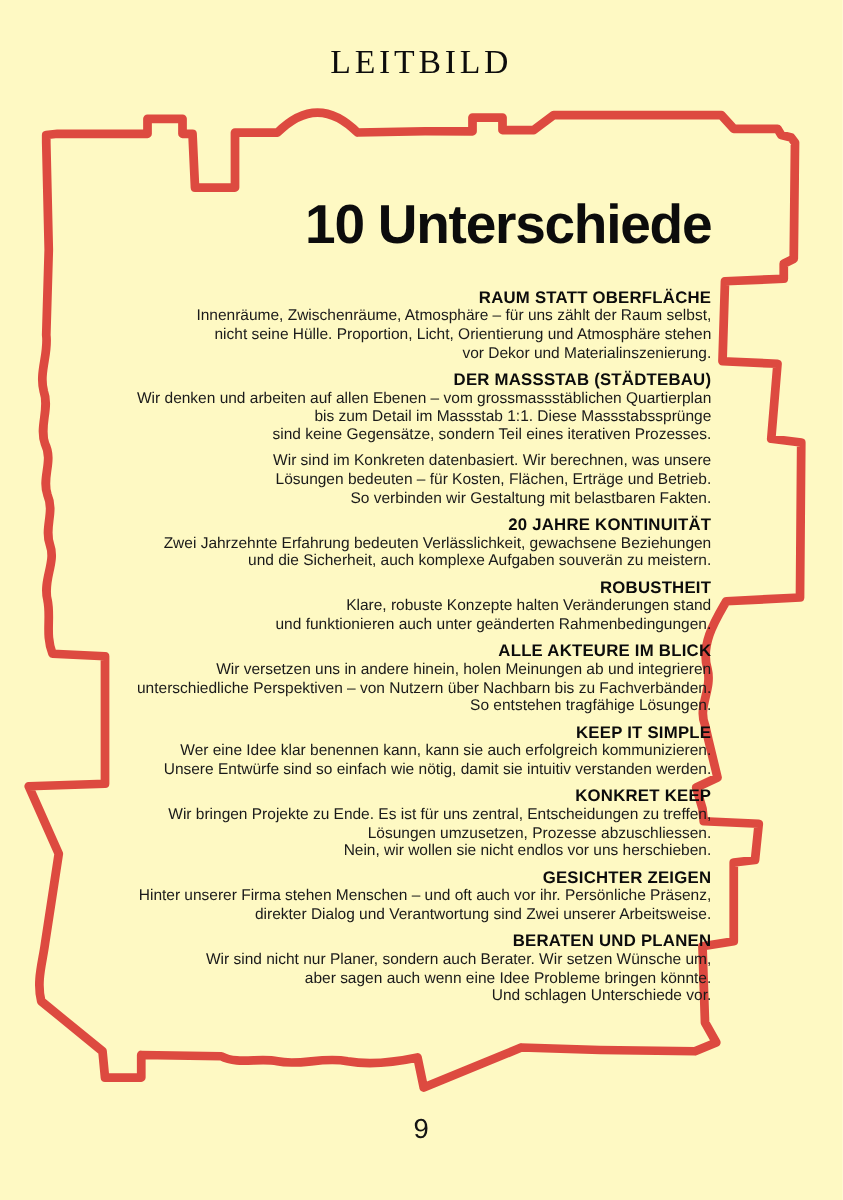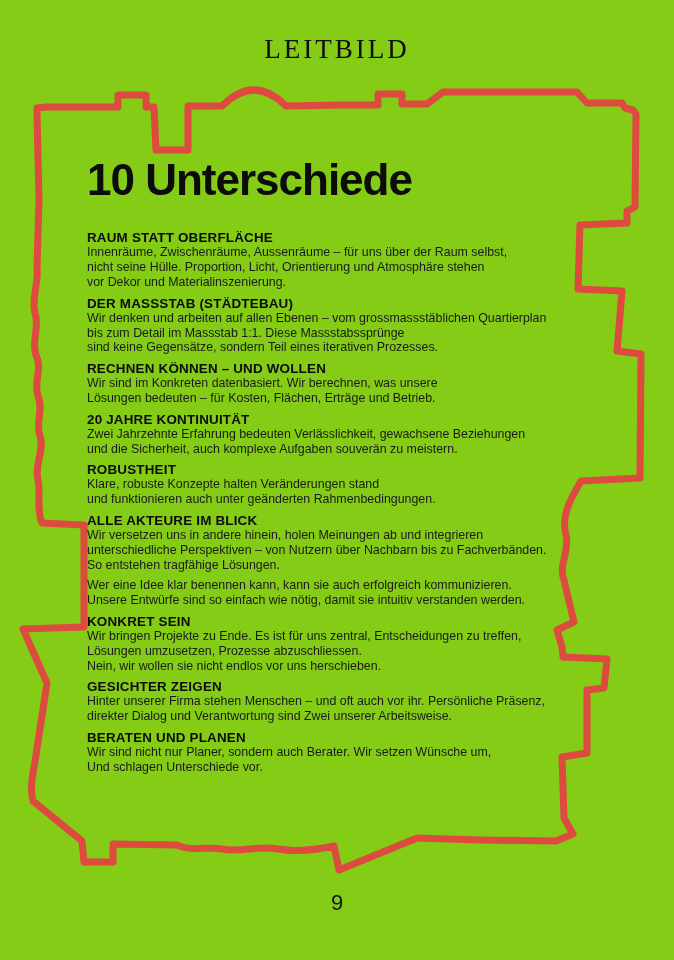--- a/index.html
+++ b/index.html
@@ -1,20 +1,20 @@
 <!DOCTYPE html>
 <html><head>
 <meta charset="utf-8">
 <style>
   html,body { margin:0; padding:0; }
   .page {
     position: relative;
     width: 674px;
     height: 960px;
-    background: #84cc16;
+    background: #fef9c3;
     overflow: hidden;
     font-family: "Liberation Sans", sans-serif;
     color: #111;
   }
   .masthead {
     position: absolute;
     top: 34px;
     left: 0;
     width: 100%;
     text-align: center;
@@ -25,23 +25,23 @@
   }
   .border-svg {
     position: absolute;
     top: 0; left: 0;
     width: 674px;
     height: 960px;
   }
   .content {
     position: absolute;
     top: 156px;
-    left: 87px;
+    left: 69px;
     width: 500px;
-    text-align: left;
+    text-align: right;
   }
   .doc-title {
     margin: 0 0 26px 0;
     font-size: 44px;
     font-weight: bold;
     letter-spacing: -1px;
     color: #0c0c0c;
     line-height: 1.1;
   }
   .sec { margin: 2px 0 6px 0; }
@@ -111,40 +111,40 @@
              C 31 298 39 283 37 268
              L 39 200 Z" stroke="#DD4A40"></path>
   </svg>
 
   <div class="content">
     <h1 class="doc-title">10 Unterschiede</h1>
     <div>
   <section class="sec">
     <h3 class="sec-title">RAUM STATT OBERFLÄCHE</h3>
     <div class="sec-body">
-            <div class="line">Innenräume, Zwischenräume, Aussenräume – für uns über der Raum selbst,</div>
+            <div class="line">Innenräume, Zwischenräume, Atmosphäre – für uns zählt der Raum selbst,</div>
             <div class="line">nicht seine Hülle. Proportion, Licht, Orientierung und Atmosphäre stehen</div>
             <div class="line">vor Dekor und Materialinszenierung.</div>
           </div>
   </section>
 
   <section class="sec">
     <h3 class="sec-title">DER MASSSTAB (STÄDTEBAU)</h3>
     <div class="sec-body">
             <div class="line">Wir denken und arbeiten auf allen Ebenen – vom grossmassstäblichen Quartierplan</div>
             <div class="line">bis zum Detail im Massstab 1:1. Diese Massstabssprünge</div>
             <div class="line">sind keine Gegensätze, sondern Teil eines iterativen Prozesses.</div>
           </div>
   </section>
 
   <section class="sec">
-    <h3 class="sec-title">RECHNEN KÖNNEN – UND WOLLEN</h3>
     <div class="sec-body">
             <div class="line">Wir sind im Konkreten datenbasiert. Wir berechnen, was unsere</div>
             <div class="line">Lösungen bedeuten – für Kosten, Flächen, Erträge und Betrieb.</div>
+            <div class="line">So verbinden wir Gestaltung mit belastbaren Fakten.</div>
           </div>
   </section>
 
   <section class="sec">
     <h3 class="sec-title">20 JAHRE KONTINUITÄT</h3>
     <div class="sec-body">
             <div class="line">Zwei Jahrzehnte Erfahrung bedeuten Verlässlichkeit, gewachsene Beziehungen</div>
             <div class="line">und die Sicherheit, auch komplexe Aufgaben souverän zu meistern.</div>
           </div>
   </section>
@@ -160,47 +160,49 @@
   <section class="sec">
     <h3 class="sec-title">ALLE AKTEURE IM BLICK</h3>
     <div class="sec-body">
             <div class="line">Wir versetzen uns in andere hinein, holen Meinungen ab und integrieren</div>
             <div class="line">unterschiedliche Perspektiven – von Nutzern über Nachbarn bis zu Fachverbänden.</div>
             <div class="line">So entstehen tragfähige Lösungen.</div>
           </div>
   </section>
 
   <section class="sec">
+    <h3 class="sec-title">KEEP IT SIMPLE</h3>
     <div class="sec-body">
             <div class="line">Wer eine Idee klar benennen kann, kann sie auch erfolgreich kommunizieren.</div>
             <div class="line">Unsere Entwürfe sind so einfach wie nötig, damit sie intuitiv verstanden werden.</div>
           </div>
   </section>
 
   <section class="sec">
-    <h3 class="sec-title">KONKRET SEIN</h3>
+    <h3 class="sec-title">KONKRET KEEP</h3>
     <div class="sec-body">
             <div class="line">Wir bringen Projekte zu Ende. Es ist für uns zentral, Entscheidungen zu treffen,</div>
             <div class="line">Lösungen umzusetzen, Prozesse abzuschliessen.</div>
             <div class="line">Nein, wir wollen sie nicht endlos vor uns herschieben.</div>
           </div>
   </section>
 
   <section class="sec">
     <h3 class="sec-title">GESICHTER ZEIGEN</h3>
     <div class="sec-body">
             <div class="line">Hinter unserer Firma stehen Menschen – und oft auch vor ihr. Persönliche Präsenz,</div>
             <div class="line">direkter Dialog und Verantwortung sind Zwei unserer Arbeitsweise.</div>
           </div>
   </section>
 
   <section class="sec">
     <h3 class="sec-title">BERATEN UND PLANEN</h3>
     <div class="sec-body">
             <div class="line">Wir sind nicht nur Planer, sondern auch Berater. Wir setzen Wünsche um,</div>
+            <div class="line">aber sagen auch wenn eine Idee Probleme bringen könnte.</div>
             <div class="line">Und schlagen Unterschiede vor.</div>
           </div>
   </section>
 </div>
   </div>
 
   <div class="page-number">9</div>
 
 </div>
 

